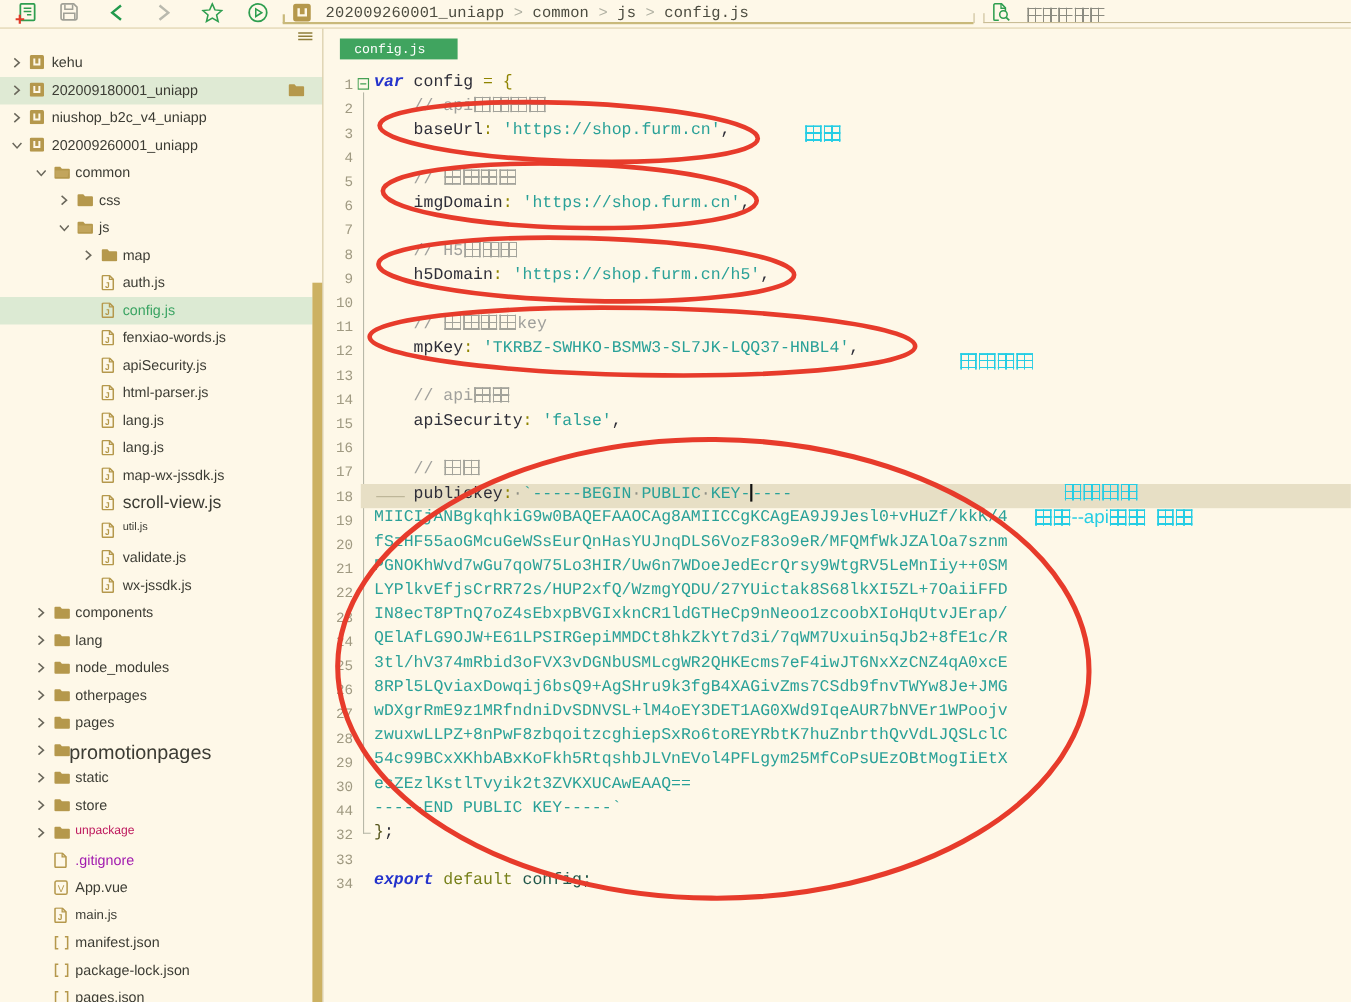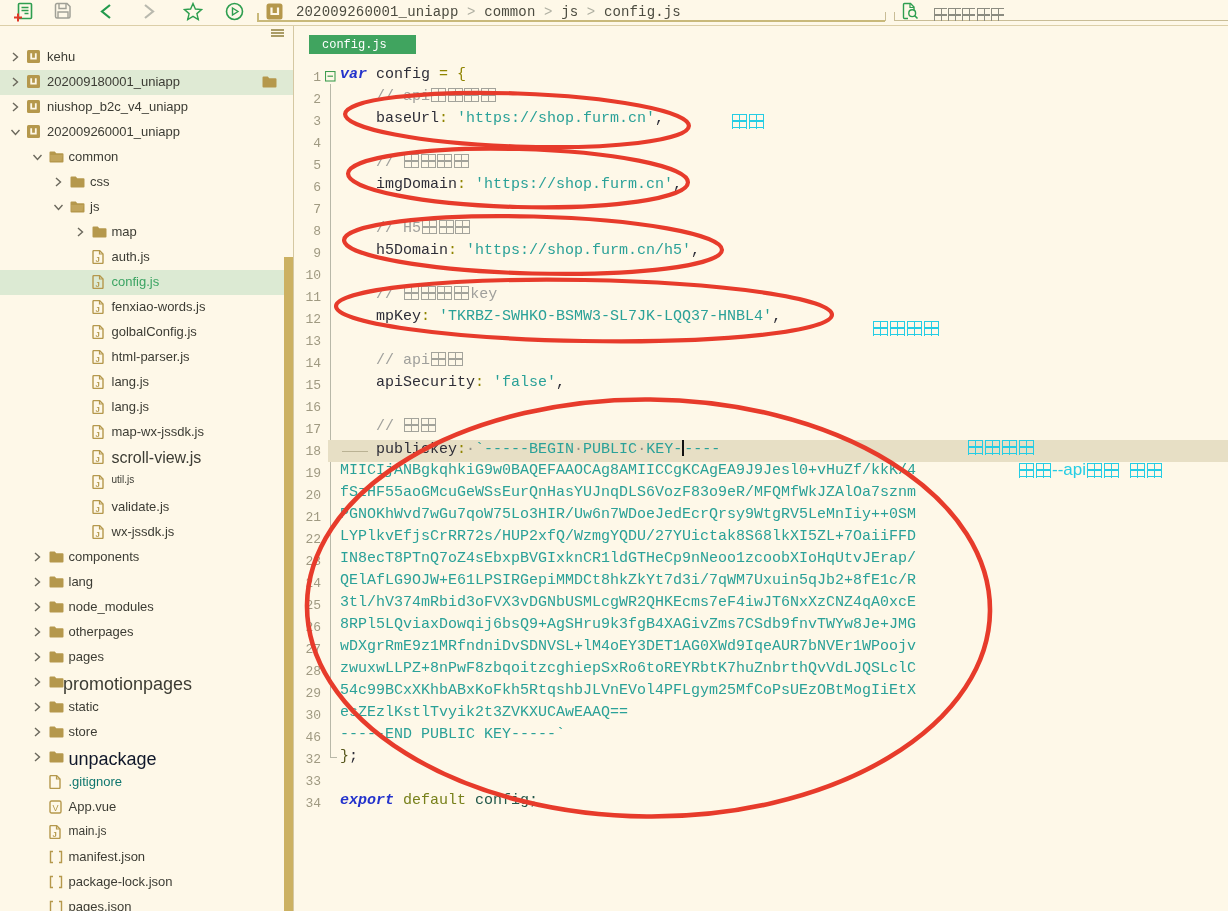--- a/index.html
+++ b/index.html
@@ -155,21 +155,21 @@
     <path d="M1 1.5 a1 1 0 0 1 1-1 h5.5 l3.5 3.5 v8.5 a1 1 0 0 1 -1 1 h-8 a1 1 0 0 1 -1-1 z" fill="none" stroke="#b5984c" stroke-width="1.4"></path>
     <path d="M7.5 0.8 v3.2 h3.2" fill="none" stroke="#b5984c" stroke-width="1.2"></path>
     <text x="5.6" y="11.5" font-family="Liberation Mono,monospace" font-size="8" font-weight="bold" fill="#b5984c" text-anchor="middle">J</text>
   </svg>
 <span class="ab" style="left:111.5px;top:299px;font-size:13px;color:#3c3c34">fenxiao-words.js</span>
 <svg class="ab" style="left:91.5px;top:325px" width="12" height="14">
     <path d="M1 1.5 a1 1 0 0 1 1-1 h5.5 l3.5 3.5 v8.5 a1 1 0 0 1 -1 1 h-8 a1 1 0 0 1 -1-1 z" fill="none" stroke="#b5984c" stroke-width="1.4"></path>
     <path d="M7.5 0.8 v3.2 h3.2" fill="none" stroke="#b5984c" stroke-width="1.2"></path>
     <text x="5.6" y="11.5" font-family="Liberation Mono,monospace" font-size="8" font-weight="bold" fill="#b5984c" text-anchor="middle">J</text>
   </svg>
-<span class="ab" style="left:111.5px;top:324px;font-size:13px;color:#3c3c34">golbalConfig.js</span>
+<span class="ab" style="left:111.5px;top:324px;font-size:13px;color:#3c3c34">apiSecurity.js</span>
 <svg class="ab" style="left:91.5px;top:350px" width="12" height="14">
     <path d="M1 1.5 a1 1 0 0 1 1-1 h5.5 l3.5 3.5 v8.5 a1 1 0 0 1 -1 1 h-8 a1 1 0 0 1 -1-1 z" fill="none" stroke="#b5984c" stroke-width="1.4"></path>
     <path d="M7.5 0.8 v3.2 h3.2" fill="none" stroke="#b5984c" stroke-width="1.2"></path>
     <text x="5.6" y="11.5" font-family="Liberation Mono,monospace" font-size="8" font-weight="bold" fill="#b5984c" text-anchor="middle">J</text>
   </svg>
 <span class="ab" style="left:111.5px;top:349px;font-size:13px;color:#3c3c34">html-parser.js</span>
 <svg class="ab" style="left:91.5px;top:375px" width="12" height="14">
     <path d="M1 1.5 a1 1 0 0 1 1-1 h5.5 l3.5 3.5 v8.5 a1 1 0 0 1 -1 1 h-8 a1 1 0 0 1 -1-1 z" fill="none" stroke="#b5984c" stroke-width="1.4"></path>
     <path d="M7.5 0.8 v3.2 h3.2" fill="none" stroke="#b5984c" stroke-width="1.2"></path>
     <text x="5.6" y="11.5" font-family="Liberation Mono,monospace" font-size="8" font-weight="bold" fill="#b5984c" text-anchor="middle">J</text>
@@ -266,26 +266,26 @@
 <svg class="ab" style="left:48.5px;top:725px" width="15" height="13">
     <path d="M0.5 2.5 a1 1 0 0 1 1-1 h4.2 l1.6 1.8 h6.2 a1 1 0 0 1 1 1 v7.2 a1 1 0 0 1 -1 1 h-12 a1 1 0 0 1 -1-1 z" fill="#b5984c"></path>
   </svg>
 <span class="ab" style="left:68.5px;top:724px;font-size:13px;color:#3c3c34">store</span>
 <svg class="ab" style="left:31.5px;top:752px" width="10" height="10">
     <path d="M3 1 L7.5 5 L3 9" fill="none" stroke="#6b685c" stroke-width="1.4"></path>
   </svg>
 <svg class="ab" style="left:48.5px;top:750px" width="15" height="13">
     <path d="M0.5 2.5 a1 1 0 0 1 1-1 h4.2 l1.6 1.8 h6.2 a1 1 0 0 1 1 1 v7.2 a1 1 0 0 1 -1 1 h-12 a1 1 0 0 1 -1-1 z" fill="#b5984c"></path>
   </svg>
-<span class="ab" style="left:68.5px;top:749px;font-size:18px;color:#0f172a">unpackage</span>
+<span class="ab" style="left:68.5px;top:749px;font-size:11px;color:#be185d">unpackage</span>
 <svg class="ab" style="left:48.5px;top:775px" width="12" height="14">
     <path d="M1 1.5 a1 1 0 0 1 1-1 h5.5 l3.5 3.5 v8.5 a1 1 0 0 1 -1 1 h-8 a1 1 0 0 1 -1-1 z" fill="none" stroke="#b5984c" stroke-width="1.4"></path>
     <path d="M7.5 0.8 v3.2 h3.2" fill="none" stroke="#b5984c" stroke-width="1.2"></path>
   </svg>
-<span class="ab" style="left:68.5px;top:774px;font-size:13px;color:#0f766e">.gitignore</span>
+<span class="ab" style="left:68.5px;top:774px;font-size:13px;color:#a21caf">.gitignore</span>
 <svg class="ab" style="left:48.5px;top:800px" width="13" height="14">
     <rect x="1" y="1" width="11" height="12" rx="1.5" fill="none" stroke="#b5984c" stroke-width="1.4"></rect>
     <text x="6.5" y="10.5" font-family="Liberation Sans" font-size="9" fill="#b5984c" text-anchor="middle">V</text>
   </svg>
 <span class="ab" style="left:68.5px;top:799px;font-size:13px;color:#3c3c34">App.vue</span>
 <svg class="ab" style="left:48.5px;top:825px" width="12" height="14">
     <path d="M1 1.5 a1 1 0 0 1 1-1 h5.5 l3.5 3.5 v8.5 a1 1 0 0 1 -1 1 h-8 a1 1 0 0 1 -1-1 z" fill="none" stroke="#b5984c" stroke-width="1.4"></path>
     <path d="M7.5 0.8 v3.2 h3.2" fill="none" stroke="#b5984c" stroke-width="1.2"></path>
     <text x="5.6" y="11.5" font-family="Liberation Mono,monospace" font-size="8" font-weight="bold" fill="#b5984c" text-anchor="middle">J</text>
   </svg>
@@ -366,32 +366,32 @@
 <span class="num ab" style="top:620px">26</span>
 <pre class="cl ab" style="top:616px"><i class="s">8RPl5LQviaxDowqij6bsQ9+AgSHru9k3fgB4XAGivZms7CSdb9fnvTWYw8Je+JMG</i></pre>
 <span class="num ab" style="top:642px">27</span>
 <pre class="cl ab" style="top:638px"><i class="s">wDXgrRmE9z1MRfndniDvSDNVSL+lM4oEY3DET1AG0XWd9IqeAUR7bNVEr1WPoojv</i></pre>
 <span class="num ab" style="top:664px">28</span>
 <pre class="cl ab" style="top:660px"><i class="s">zwuxwLLPZ+8nPwF8zbqoitzcghiepSxRo6toREYRbtK7huZnbrthQvVdLJQSLclC</i></pre>
 <span class="num ab" style="top:686px">29</span>
 <pre class="cl ab" style="top:682px"><i class="s">54c99BCxXKhbABxKoFkh5RtqshbJLVnEVol4PFLgym25MfCoPsUEzOBtMogIiEtX</i></pre>
 <span class="num ab" style="top:708px">30</span>
 <pre class="cl ab" style="top:704px"><i class="s">esZEzlKstlTvyik2t3ZVKXUCAwEAAQ==</i></pre>
-<span class="num ab" style="top:730px">46</span>
+<span class="num ab" style="top:730px">44</span>
 <pre class="cl ab" style="top:726px"><i class="s">-----END PUBLIC KEY-----`</i></pre>
 <span class="num ab" style="top:752px">32</span>
 <pre class="cl ab" style="top:748px"><i class="c" style="color:#55551a">}</i>;</pre>
 <span class="num ab" style="top:774px">33</span>
 <span class="num ab" style="top:796px">34</span>
 <pre class="cl ab" style="top:792px"><i class="k">export</i> <i class="d">default</i> <span class="cfg">config;</span></pre>
 
 <span class="ann" style="left:731px;top:112px"><span class="cc"></span><span class="cc"></span></span>
 <span class="ann" style="left:872px;top:319px"><span class="cc"></span><span class="cc"></span><span class="cc"></span><span class="cc"></span></span>
 <span class="ann" style="left:967px;top:438px"><span class="cc"></span><span class="cc"></span><span class="cc"></span><span class="cc"></span></span>
-<span class="ann" style="left:1018px;top:460px"><span class="cc"></span><span class="cc"></span><span class="lat">--api</span><span class="cc"></span><span class="cc"></span>&nbsp;&nbsp;<span class="cc"></span><span class="cc"></span></span>
+<span class="ann" style="left:940px;top:460px"><span class="cc"></span><span class="cc"></span><span class="lat">--api</span><span class="cc"></span><span class="cc"></span>&nbsp;&nbsp;<span class="cc"></span><span class="cc"></span></span>
 
 <svg class="ab" style="left:0;top:0;pointer-events:none" width="1228" height="911">
   <g fill="none" stroke="#e73b2b" stroke-width="4.2">
     <ellipse cx="517" cy="120" rx="172" ry="26.5" transform="rotate(2 517 120)"></ellipse>
     <ellipse cx="518" cy="178" rx="170" ry="29" transform="rotate(1.5 518 178)"></ellipse>
     <ellipse cx="533" cy="245" rx="189" ry="28.5" transform="rotate(1.5 533 245)"></ellipse>
     <ellipse cx="584" cy="310.5" rx="248" ry="30.5" transform="rotate(1 584 310.5)"></ellipse>
     <ellipse cx="648.5" cy="608" rx="341.5" ry="208.5" transform="rotate(0.5 648 608)" stroke-width="4.6"></ellipse>
   </g>
 </svg>

